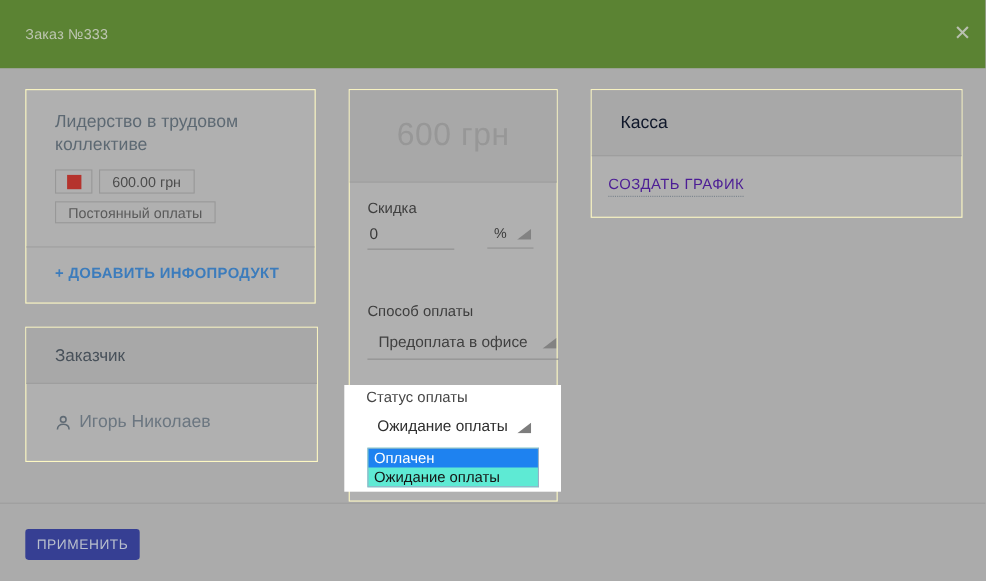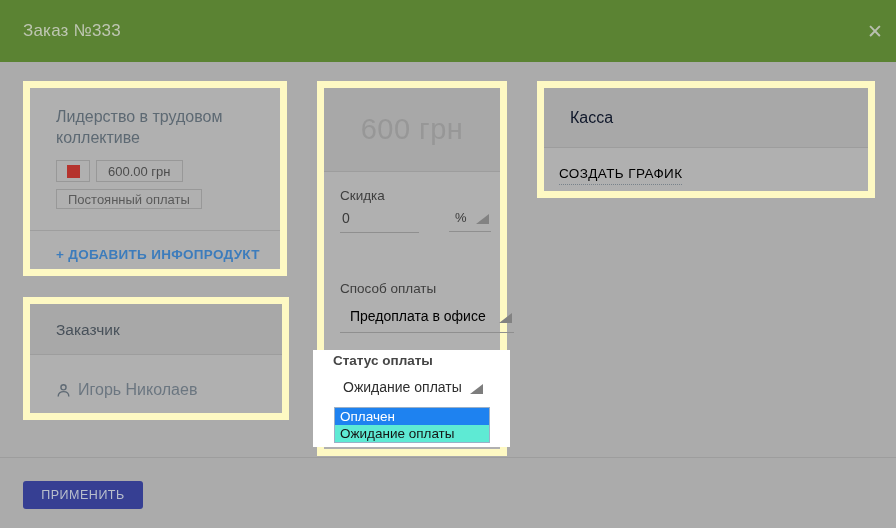--- a/index.html
+++ b/index.html
@@ -10,30 +10,30 @@
     position:relative;
     overflow:hidden;
   }
   
   .titlebar {
     position:absolute; left:0; top:0; width:896px; height:62px;
     background:var(--header-green);
   }
   .titlebar .title {
     position:absolute; left:23px; top:50%; transform:translateY(-50%);
-    font-size:17px; font-weight:500; color:#bec6b2; letter-spacing:.2px;
+    font-size:13px; font-weight:500; color:#bec6b2; letter-spacing:.2px;
   }
   .titlebar .close {
     position:absolute; right:13px; top:50%; transform:translateY(-50%);
     font-size:19px; color:#b9c0b0; cursor:pointer; line-height:1;
   }
   
   .card {
     position:absolute; background:#b0b0b0;
-    border:7px solid #fef9c3;
+    border:1px solid #fef9c3;
   }
   .card-header { background:#a8a8a8; border-bottom:1px solid #9d9d9d; }
   
   .product-card { left:23px; top:81px; width:264px; height:195px; }
   .product-title {
     margin:18px 26px 0 26px; font-size:16px; line-height:21px; color:#5d6973;
   }
   .chip-row { position:absolute; left:26px; top:72px; display:flex; gap:6px; }
   .chip {
     height:22px; border:1px solid #989898; display:flex; align-items:center;
@@ -83,32 +83,32 @@
   }
   .tri {
     width:13px; height:10px; background:#828282;
     clip-path:polygon(100% 0, 0 100%, 100% 100%);
     margin-bottom:1px; flex:0 0 auto;
   }
   .method-label { position:absolute; left:16px; top:193px; }
   .method-select {
     position:absolute; left:16px; top:218px; width:174px;
     border-bottom:1px solid #8f8f8f; padding:2px 0 8px 10px;
-    font-size:14px; color:#000000; cursor:pointer;
+    font-size:14px; color:#404040; cursor:pointer;
     display:flex; justify-content:space-between; align-items:flex-end;
   }
   .method-select .tri { margin-right:2px; }
   
   .spotlight {
     position:absolute; left:313px; top:350px; width:197px; height:97px;
     background:#ffffff; z-index:4;
   }
   .status-group { position:absolute; left:317px; top:350px; width:190px; z-index:5; }
   .status-label {
-    margin:3px 0 0 16px; font-size:13.5px; font-weight:700; color:#464646;
+    margin:3px 0 0 16px; font-size:13.5px; font-weight:400; color:#464646;
   }
   .status-select {
     margin:11px 24px 0 26px; font-size:14px; color:#2e2e2e; cursor:pointer;
     display:flex; justify-content:space-between; align-items:flex-end;
   }
   .status-select .tri { background:#7d7d7d; }
   .option-list {
     position:absolute; left:17px; top:57px; width:156px;
     background:#5eead4; border:1px solid #9bb0c7;
   }
@@ -127,27 +127,27 @@
     height:55px; display:flex; align-items:center;
     justify-content:space-between; padding:0 18px 0 15px;
   }
   .btn {
     background:var(--button-indigo); color:#b9bfcc; border:none; cursor:pointer;
     font-family:inherit; font-weight:500; letter-spacing:.5px;
     display:inline-flex; align-items:center; justify-content:center;
   }
   .accept-btn { width:130px; height:23px; font-size:12.5px; border-radius:2px; }
   .schedule-link {
-    font-size:13.5px; font-weight:500; letter-spacing:.4px; color:#000000;
+    font-size:13.5px; font-weight:500; letter-spacing:.4px; color:#4c1d95;
     border-bottom:1px dotted #78828b; padding-bottom:3px; cursor:pointer;
   }
   
   .footer-divider { position:absolute; left:0; right:0; top:457px; border-top:1px solid #9d9d9d; }
   .apply-btn {
-    position:absolute; left:23px; top:481px; width:120px; height:28px;
+    position:absolute; left:23px; top:481px; width:104px; height:28px;
     font-size:12.5px; border-radius:3px;
   }
 </style>
 </head>
 <body>
 
 <div class="titlebar">
   <span class="title">Заказ №333</span>
   <span class="close">✕</span>
 </div>

